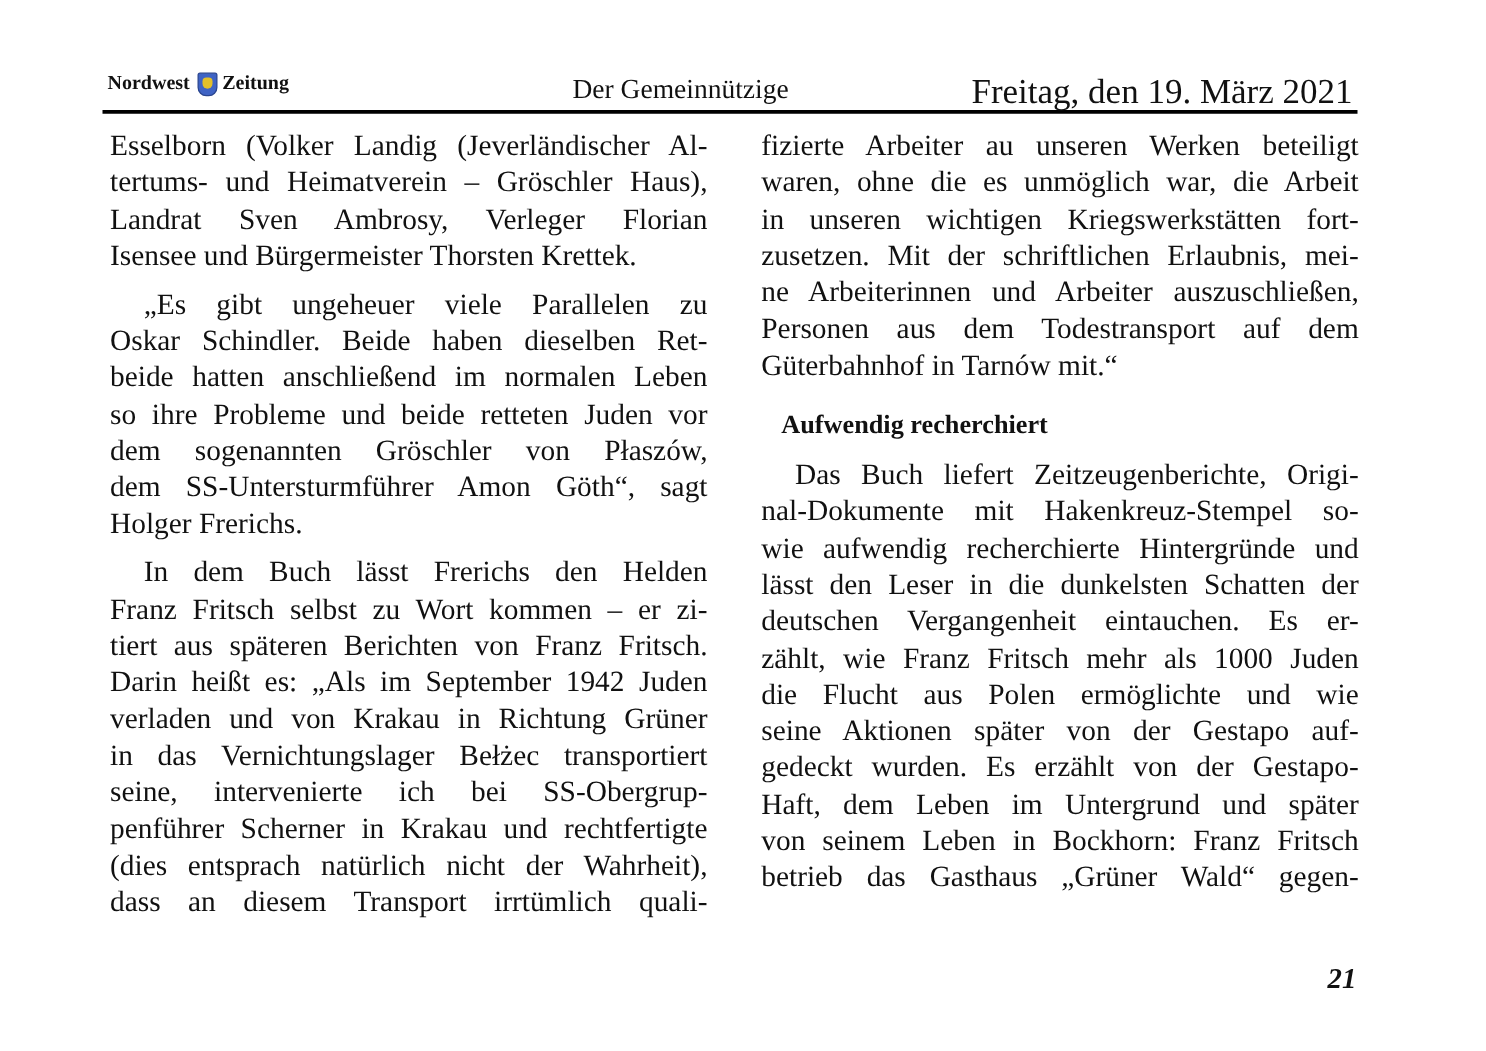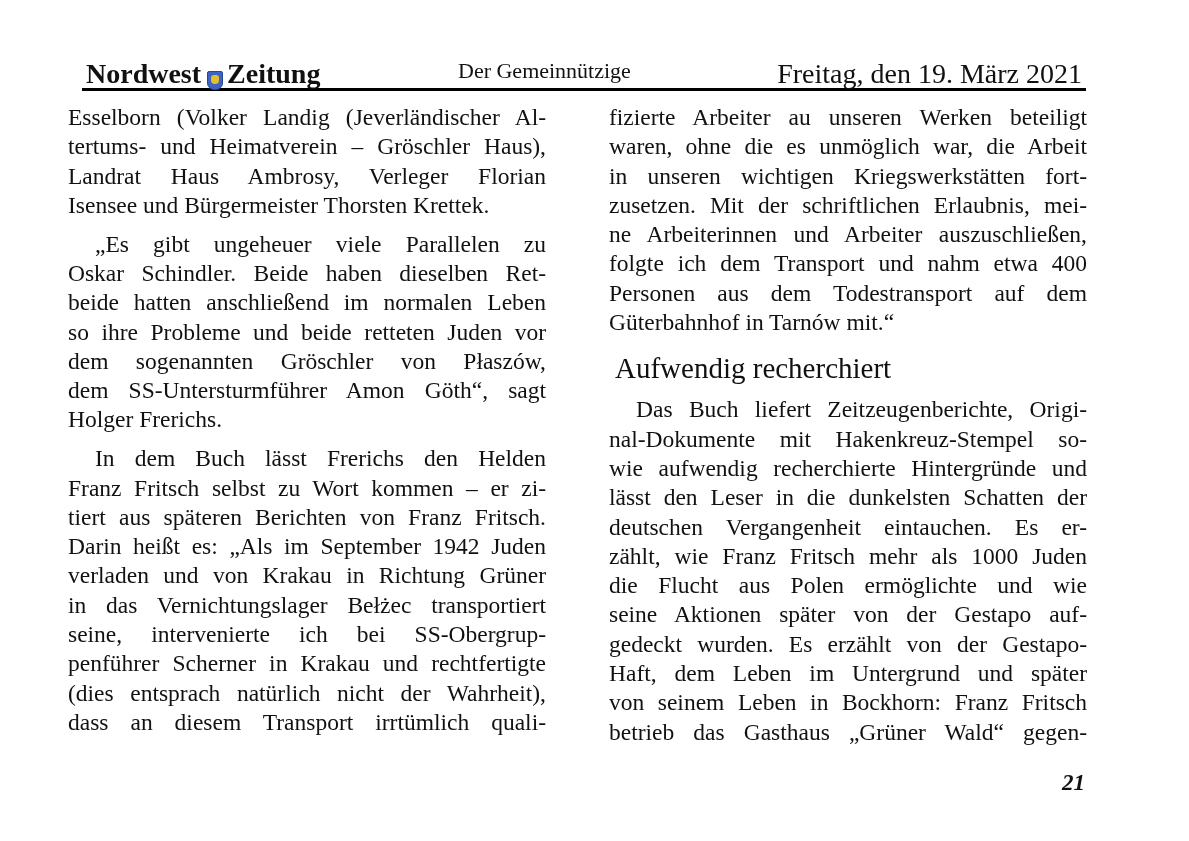--- a/index.html
+++ b/index.html
@@ -20,25 +20,25 @@
       left: 82px;
       top: 56px;
       width: 1004px;
       height: 32px;
       border-bottom: 3px solid #000;
     }
     .brand {
       position: absolute;
       left: 4px;
       top: 2px;
-      font-size: 28px;
+      font-size: 16px;
       font-weight: bold;
       white-space: nowrap;
       display: flex;
-      align-items: flex-end;
+      align-items: flex-start;
     }
     .brand .crest {
       display: inline-block;
       width: 14px;
       height: 17px;
       margin: 0 4px 0 6px;
       background: #3f63c4;
       border-radius: 2px 2px 7px 7px;
       position: relative;
       border: 1px solid #2a458f;
@@ -69,44 +69,44 @@
       white-space: nowrap;
     }
     .col {
       position: absolute;
       top: 103px;
       width: 478px;
       font-size: 23.5px;
       line-height: 29.3px;
       text-align: justify;
     }
-    .col-left { left: 68px; }
+    .col-left { left: 88px; }
     .col-right { left: 609px; }
     .col p {
       margin: 0 0 9.5px 0;
     }
     .line {
       display: block;
       text-align: justify;
       text-align-last: justify;
       white-space: nowrap;
       height: 29.3px;
     }
     .line.last {
       text-align-last: left;
     }
     .indent {
       padding-left: 27px;
       font-family: Liberation Serif, serif;
     }
     .subhead {
-      font-size: 29px;
-      font-weight: normal;
+      font-size: 21px;
+      font-weight: bold;
       line-height: 34px;
-      margin: 14px 0 10px 6px;
+      margin: 14px 0 10px 16px;
       white-space: nowrap;
     }
     .page-number {
       position: absolute;
       left: 1062px;
       top: 770px;
       font-size: 23px;
       font-weight: bold;
       font-style: italic;
     }
@@ -121,21 +121,21 @@
     <span>Zeitung</span>
   </div>
   <div class="section-title">Der Gemeinnützige</div>
   <div class="date">Freitag, den 19. März 2021</div>
 </div>
 
 <div class="col col-left" id="left-col">
     <p>
       <span class="line">Esselborn (Volker Landig (Jeverländischer Al-</span>
       <span class="line">tertums- und Heimatverein – Gröschler Haus),</span>
-      <span class="line">Landrat Haus Ambrosy, Verleger Florian</span>
+      <span class="line">Landrat Sven Ambrosy, Verleger Florian</span>
       <span class="line last">Isensee und Bürgermeister Thorsten Krettek.</span>
     </p>
     <p>
       <span class="line indent">„Es gibt ungeheuer viele Parallelen zu</span>
       <span class="line">Oskar Schindler. Beide haben dieselben Ret-</span>
       <span class="line">beide hatten anschließend im normalen Leben</span>
       <span class="line">so ihre Probleme und beide retteten Juden vor</span>
       <span class="line">dem sogenannten Gröschler von Płaszów,</span>
       <span class="line">dem SS-Untersturmführer Amon Göth“, sagt</span>
       <span class="line last">Holger Frerichs.</span>
@@ -155,21 +155,20 @@
   </div>
 
 <div class="col col-right" id="right-col">
   <div id="right-before">
       <p>
         <span class="line">fizierte Arbeiter au unseren Werken beteiligt</span>
         <span class="line">waren, ohne die es unmöglich war, die Arbeit</span>
         <span class="line">in unseren wichtigen Kriegswerkstätten fort-</span>
         <span class="line">zusetzen. Mit der schriftlichen Erlaubnis, mei-</span>
         <span class="line">ne Arbeiterinnen und Arbeiter auszuschließen,</span>
-        <span class="line">folgte ich dem Transport und nahm etwa 400</span>
         <span class="line">Personen aus dem Todestransport auf dem</span>
         <span class="line last">Güterbahnhof in Tarnów mit.“</span>
       </p>
     </div>
   <h2 class="subhead">Aufwendig recherchiert</h2>
   <div id="right-after">
       <p>
         <span class="line indent">Das Buch liefert Zeitzeugenberichte, Origi-</span>
         <span class="line">nal-Dokumente mit Hakenkreuz-Stempel so-</span>
         <span class="line">wie aufwendig recherchierte Hintergründe und</span>

